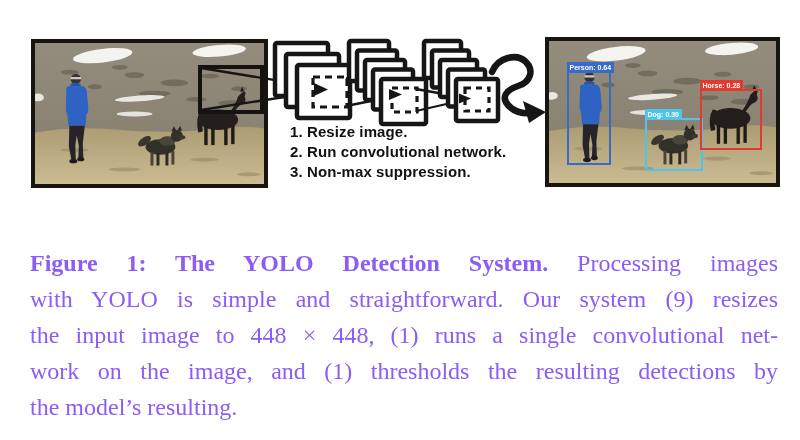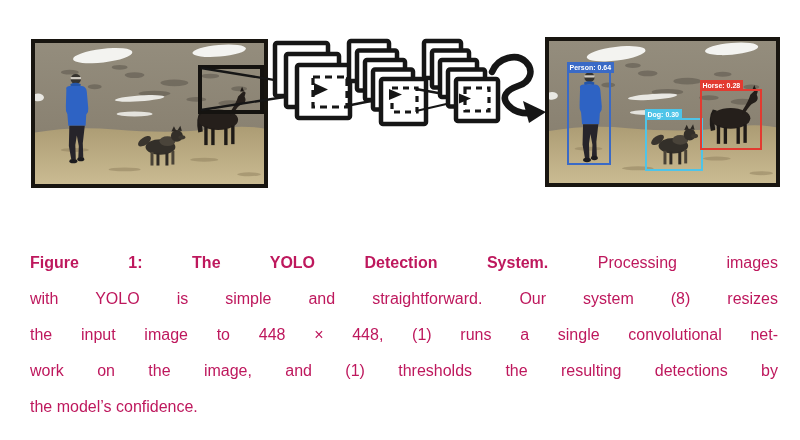--- a/index.html
+++ b/index.html
@@ -13,22 +13,22 @@
   
   .det{position:absolute;border:2.5px solid #fff;box-sizing:border-box;}
   .det-label{position:absolute;bottom:100%;left:-2.5px;color:#fff;
              font:bold 7px/1.2 "Liberation Sans",sans-serif;padding:1.5px 3px 1px 3px;white-space:nowrap;}
   
   .overlay{position:absolute;left:0;top:0;width:800px;height:440px;pointer-events:none;}
   
   .steps{position:absolute;left:290px;top:122px;color:#121212;
          font:bold 15px/20px "Liberation Sans",sans-serif;letter-spacing:.1px;}
   
-  .caption{position:absolute;left:30px;top:245px;width:748px;color:#be185d;
-           font-family:Liberation Sans, sans-serif;font-size:16px;line-height:36px;}
+  .caption{position:absolute;left:30px;top:245px;width:748px;color:#8b5cf6;
+           font-family:Liberation Serif, serif;font-size:24px;line-height:36px;}
   .cap-line{white-space:nowrap;}
   .cap-line.just{text-align:justify;text-align-last:justify;}
   .caption .b{font-weight:bold;}
 </style>
 </head>
 <body>
 
 <div class="canvas">
 
   <div class="photo photo-left">
@@ -170,22 +170,27 @@
       <rect x="465" y="88" width="24" height="23" fill="none" stroke-width="3.2" stroke-dasharray="6 5"></rect>
     </g>
     <polygon points="459,93.5 471,98.5 459,103.5" fill="#161616"></polygon>
 
     <g>
       <path d="M 492 72 C 498 57 517 53 526 62 C 534 70 531 82 518 86 C 506 90 501 97 508 105 C 514 112 524 114 533 113" fill="none" stroke="#161616" stroke-width="6.5" stroke-linecap="round"></path>
       <polygon points="546,112 523,101 529,123" fill="#161616"></polygon>
     </g>
   </svg>
 
+  <div class="steps">
+    <div class="step">1. Resize image.</div>
+    <div class="step">2. Run convolutional network.</div>
+    <div class="step">3. Non-max suppression.</div>
+  </div>
 
   <div class="caption">
     <div class="cap-line just"><span class="b">Figure 1:  The YOLO Detection System.</span><span> Processing images</span></div>
-    <div class="cap-line just">with YOLO is simple and straightforward. Our system (8) resizes</div>
+    <div class="cap-line just">with YOLO is simple and straightforward. Our system (9) resizes</div>
     <div class="cap-line just">the input image to 448 × 448, (1) runs a single convolutional net-</div>
     <div class="cap-line just">work on the image, and (1) thresholds the resulting detections by</div>
-    <div class="cap-line">the model’s confidence.</div>
+    <div class="cap-line">the model’s resulting.</div>
   </div>
 
 </div>
 
 </body></html>

